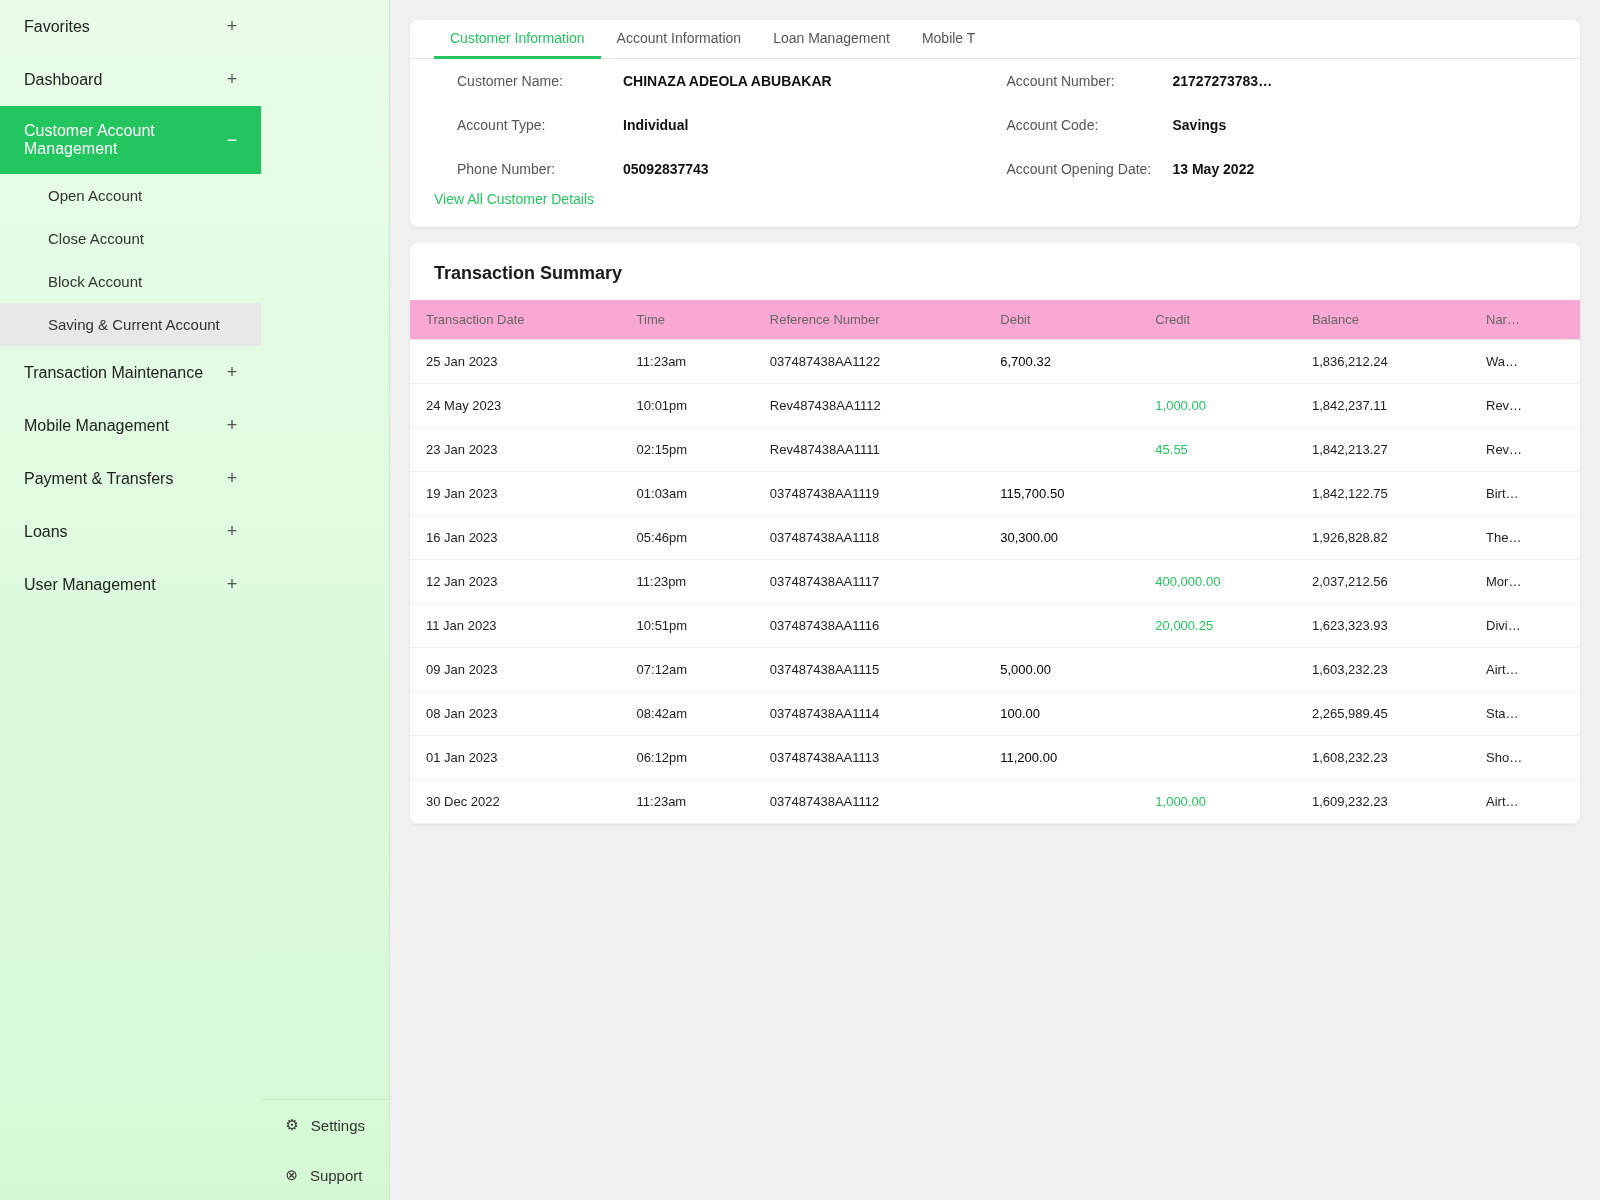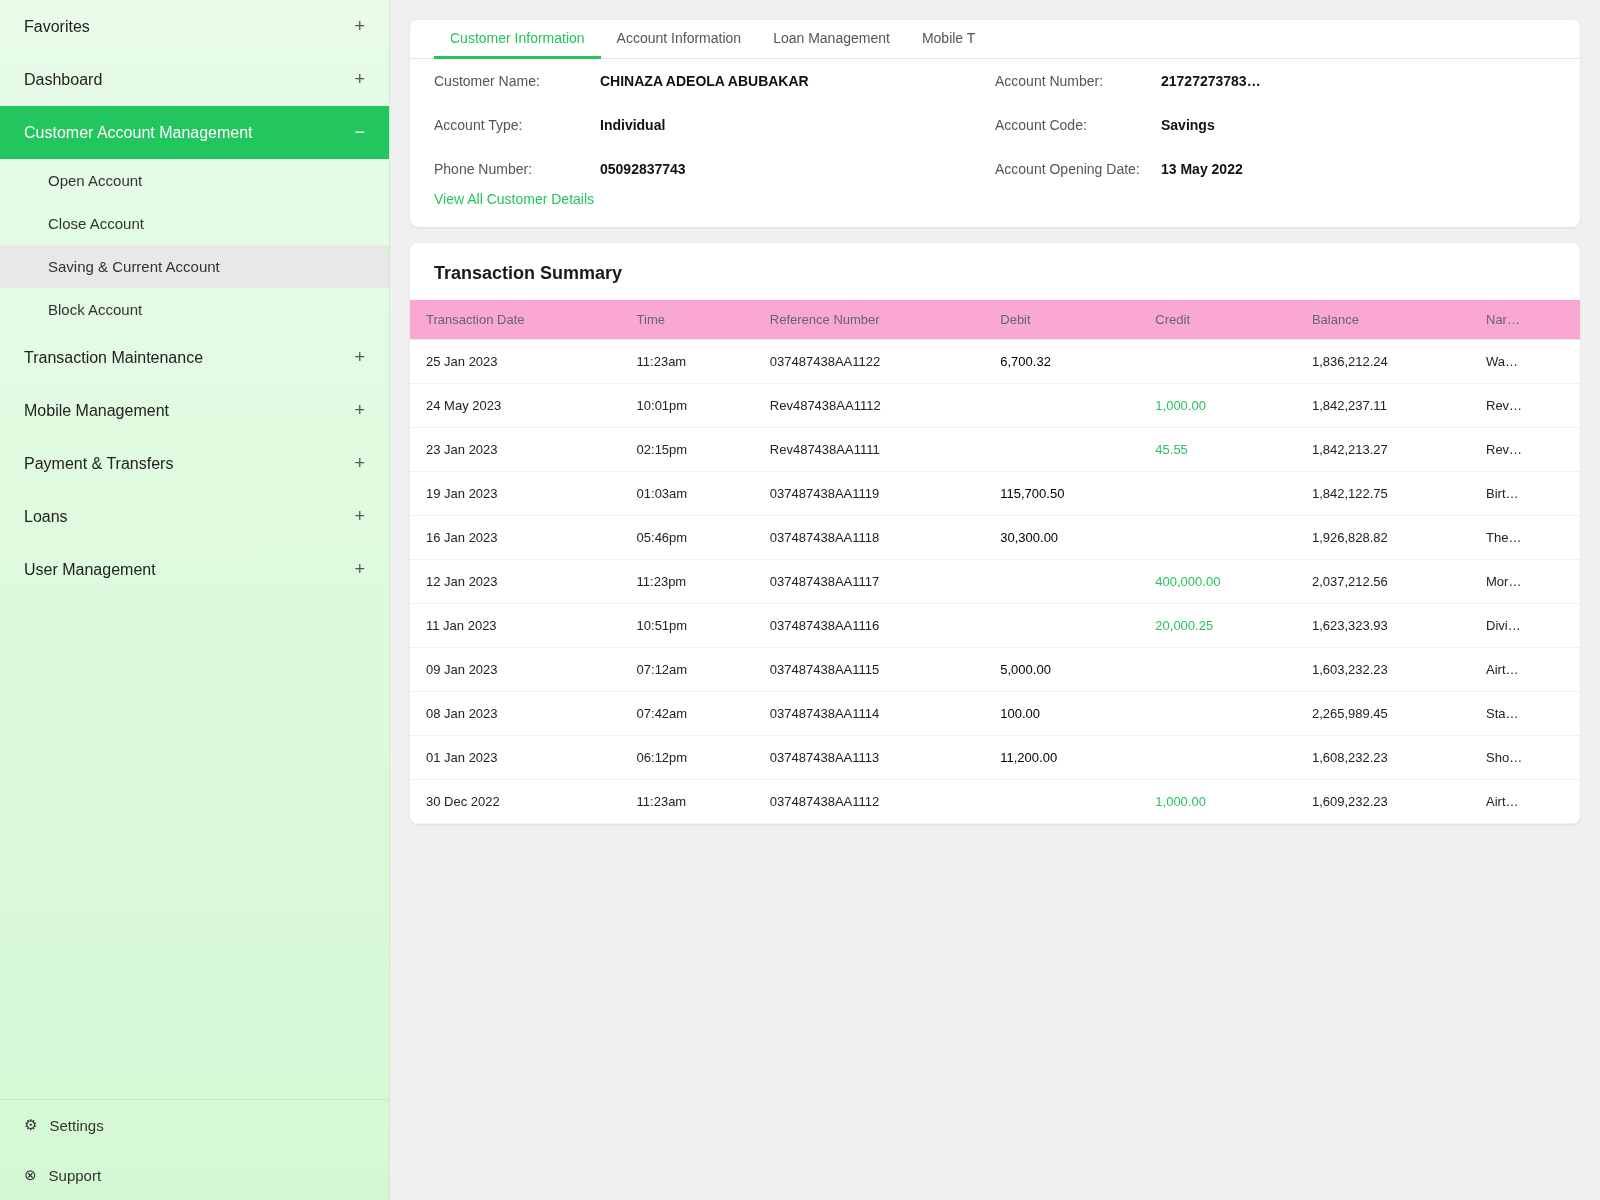--- a/index.html
+++ b/index.html
@@ -4,21 +4,21 @@
   <style>
     * { box-sizing: border-box; margin: 0; padding: 0; }
     body { font-family: -apple-system, BlinkMacSystemFont, 'Segoe UI', sans-serif; display: flex; height: 100vh; background: #f5f5f5; font-size: 14px; }
 
     
     .sidebar {
       width: 390px;
       min-width: 390px;
       background: linear-gradient(180deg, #e8fce8 0%, #d4f8d4 100%);
       display: flex;
-      flex-direction: column;
+      flex-direction: row;
       border-right: 1px solid #c8ecc8;
       overflow-y: auto;
     }
     .sidebar-item {
       display: flex;
       align-items: center;
       justify-content: space-between;
       padding: 16px 24px;
       cursor: pointer;
       font-size: 16px;
@@ -97,20 +97,21 @@
       border-bottom-color: #22c55e;
       font-weight: 500;
     }
 
     
     .info-grid {
       display: grid;
       grid-template-columns: 1fr 1fr;
       gap: 0;
       padding: 0 24px;
+      margin-left: 23px;
     }
     .info-row {
       display: flex;
       align-items: baseline;
       padding: 14px 0;
       gap: 16px;
     }
     .info-label {
       color: #555;
       font-size: 14px;
@@ -170,22 +171,22 @@
       <div class="sidebar-item">
     <span>Dashboard</span>
     <span class="icon">+</span>
   </div>
       <div class="sidebar-item active">
     <span>Customer Account Management</span>
     <span class="icon">−</span>
   </div>
       <div class="sidebar-sub-item">Open Account</div>
       <div class="sidebar-sub-item">Close Account</div>
+      <div class="sidebar-sub-item">Block Account</div>
       <div class="sidebar-sub-item selected">Saving &amp; Current Account</div>
-      <div class="sidebar-sub-item">Block Account</div>
       <div class="sidebar-item">
     <span>Transaction Maintenance</span>
     <span class="icon">+</span>
   </div>
       <div class="sidebar-item">
     <span>Mobile Management</span>
     <span class="icon">+</span>
   </div>
       <div class="sidebar-item">
     <span>Payment &amp; Transfers</span>
@@ -335,21 +336,21 @@
               <td>09 Jan 2023</td>
               <td>07:12am</td>
               <td>037487438AA1115</td>
               <td class="amount-debit">5,000.00</td>
               <td></td>
               <td>1,603,232.23</td>
               <td>Airt…</td>
             </tr>
             <tr>
               <td>08 Jan 2023</td>
-              <td>07:42am</td>
+              <td>08:42am</td>
               <td>037487438AA1114</td>
               <td class="amount-debit">100.00</td>
               <td></td>
               <td>2,265,989.45</td>
               <td>Sta…</td>
             </tr>
             <tr>
               <td>01 Jan 2023</td>
               <td>06:12pm</td>
               <td>037487438AA1113</td>

